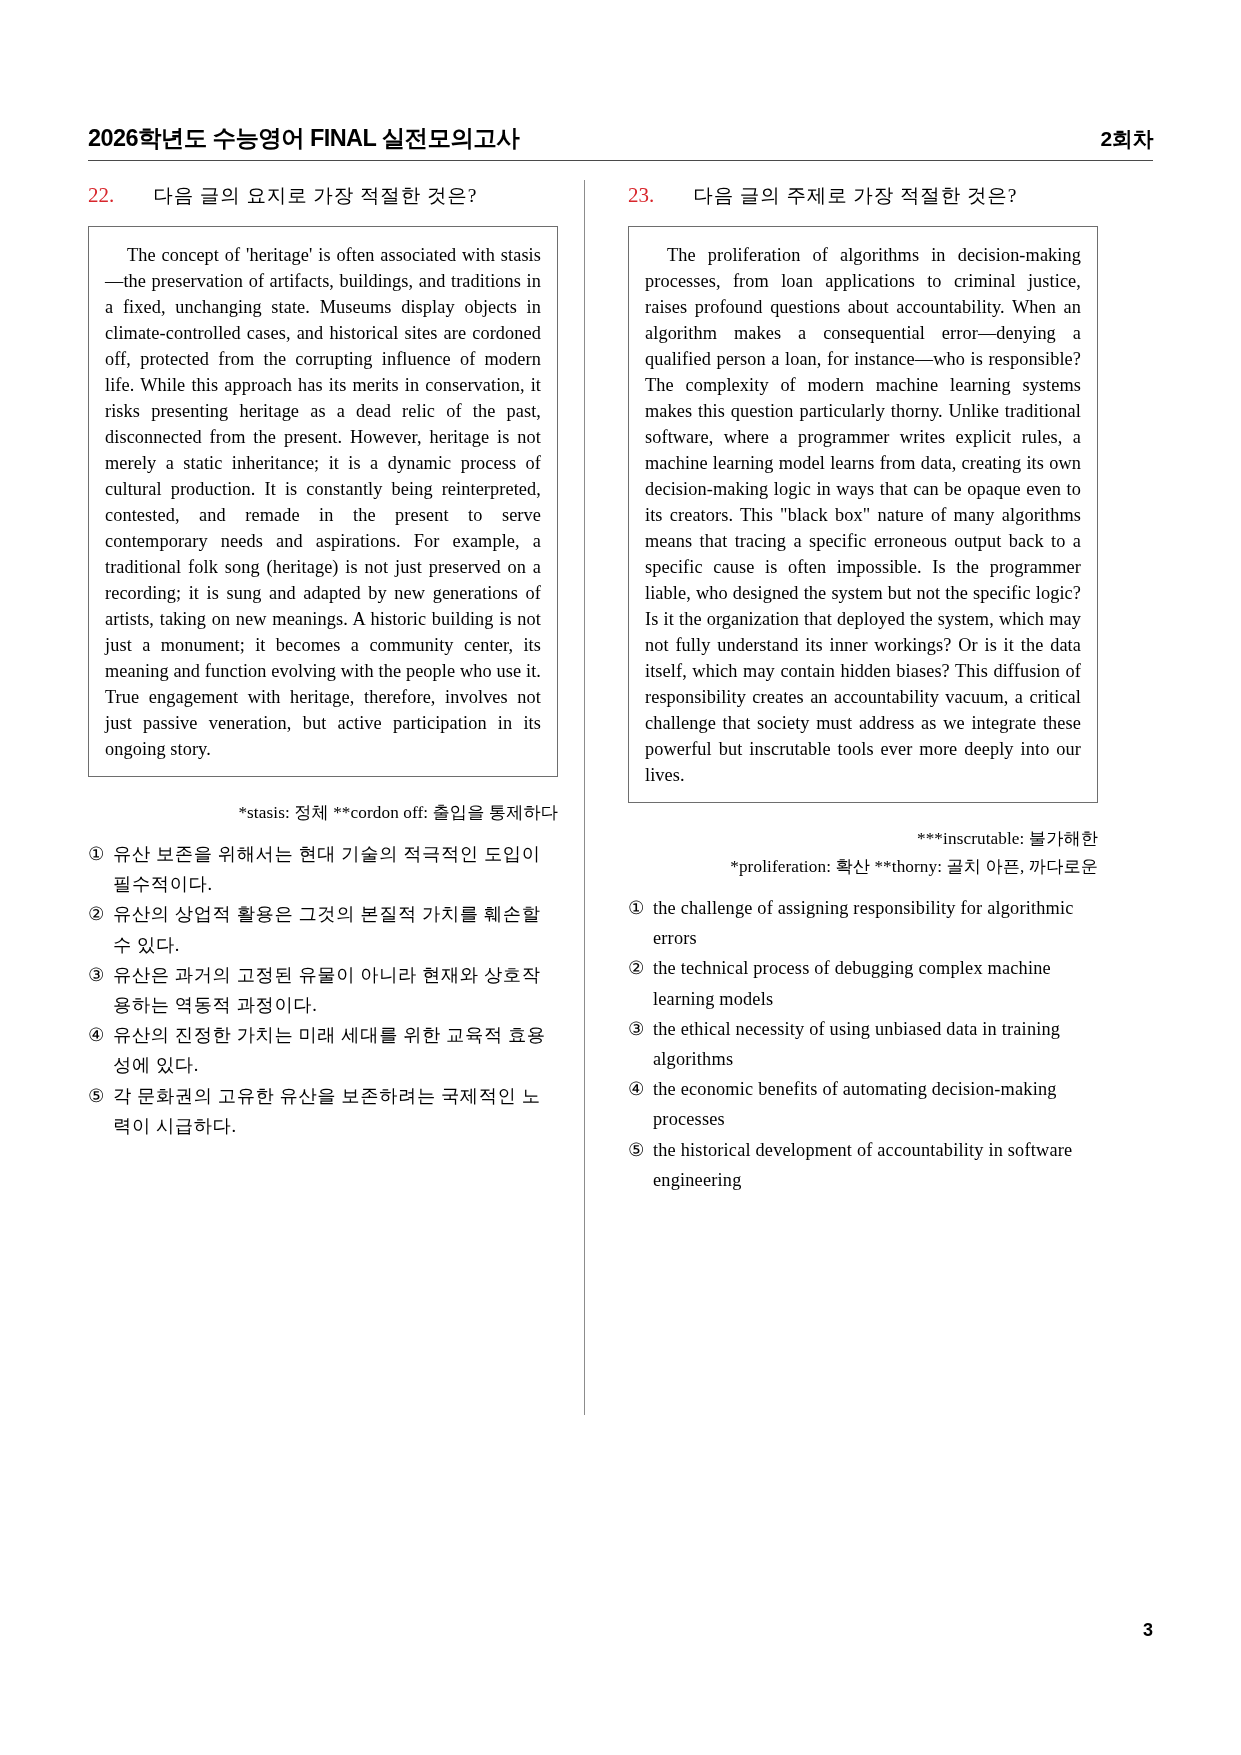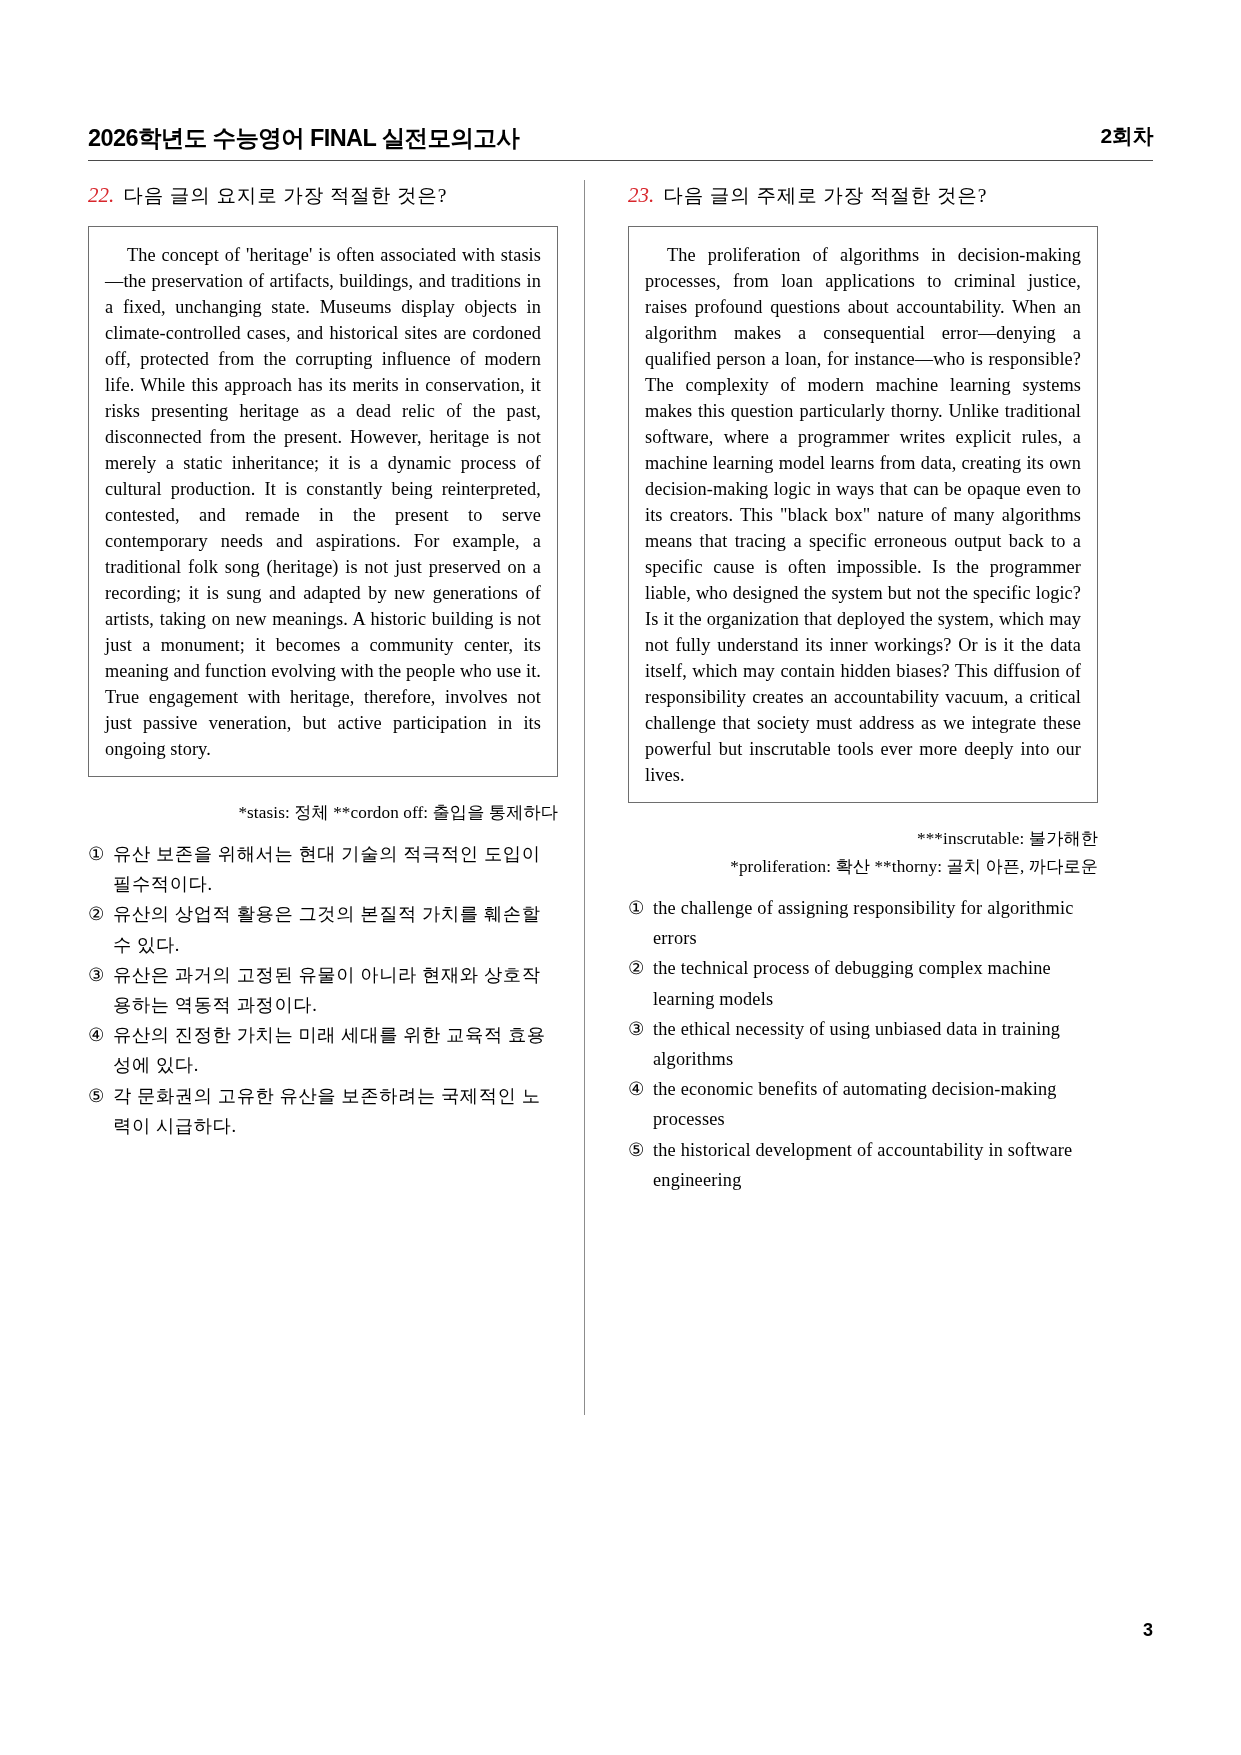--- a/index.html
+++ b/index.html
@@ -23,21 +23,21 @@
     height: 1755px;
   }
 
   
   .header {
     position: absolute;
     left: 88px;
     top: 122px;
     width: 1065px;
     display: flex;
-    align-items: flex-start;
+    align-items: flex-end;
     justify-content: space-between;
   }
   .header-title {
     font-family: "Liberation Sans", sans-serif;
     font-weight: bold;
     font-size: 23.5px;
     letter-spacing: -0.6px;
     white-space: nowrap;
   }
   .header-round {
@@ -80,26 +80,26 @@
     display: flex;
     align-items: baseline;
     margin-bottom: 17px;
     font-size: 19.5px;
   }
   .q-num {
     color: #d8262c;
     font-size: 21px;
     margin-right: 9px;
     white-space: nowrap;
-    font-style: italic;
   }
   .q-prompt {
     font-size: 19.5px;
     letter-spacing: 0.9px;
     white-space: nowrap;
+    margin-left: 30px;
   }
 
   
   .passage-box {
     border: 1px solid #6e6e6e;
     padding: 15px 16px 14px 16px;
     box-sizing: border-box;
   }
   .passage-text {
     font-size: 18.3px;

